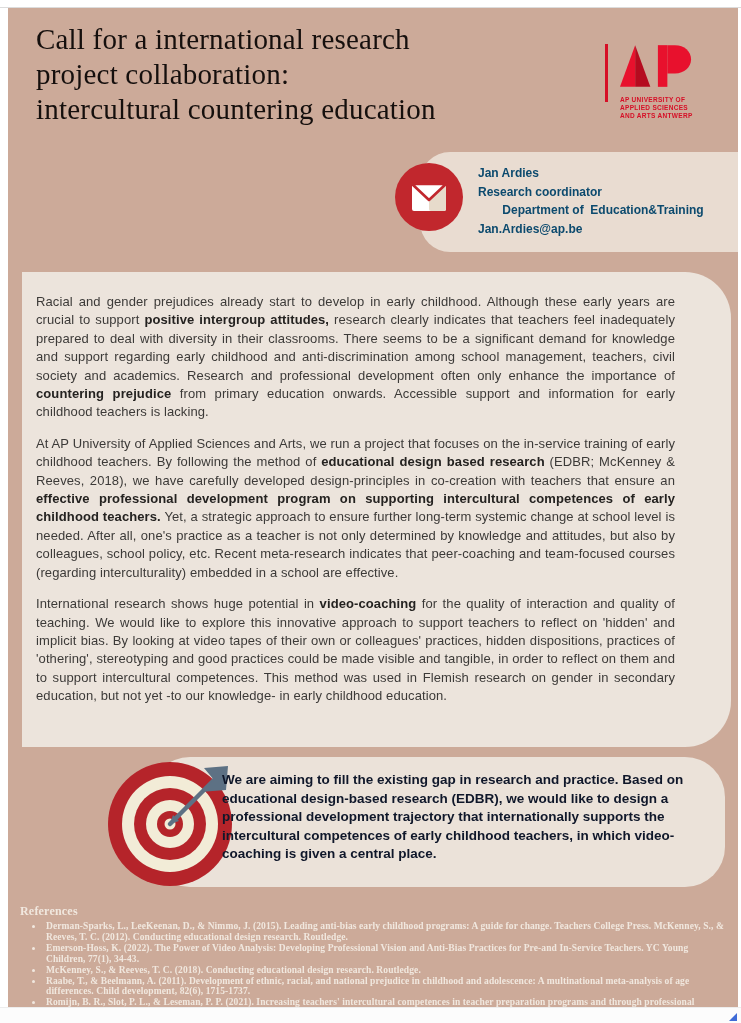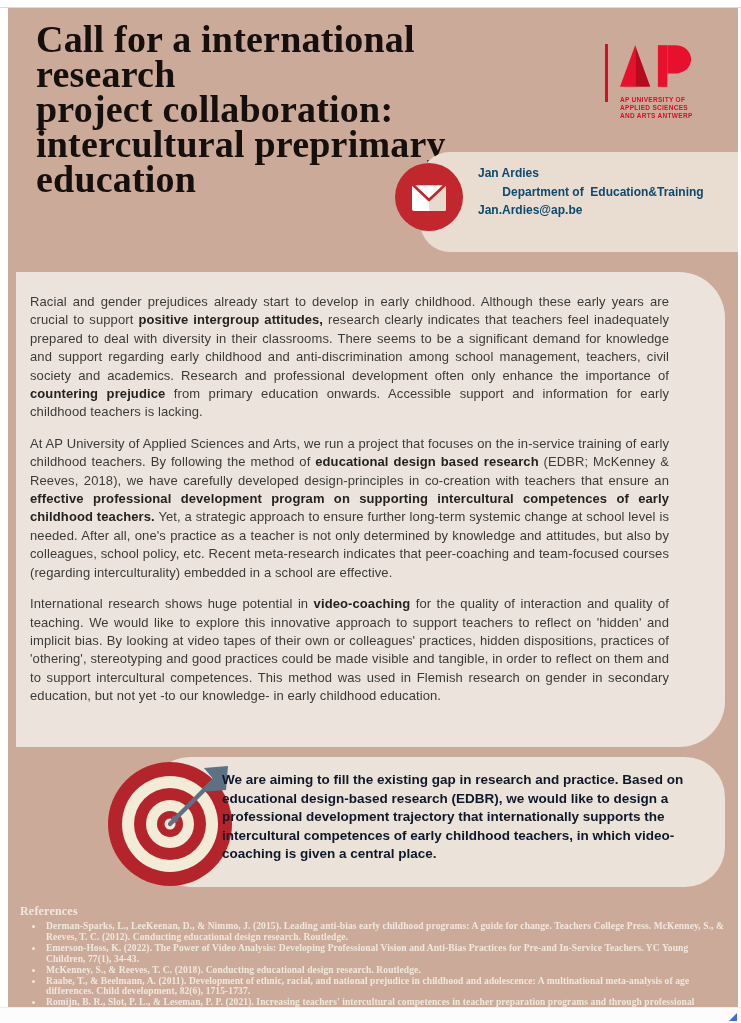--- a/index.html
+++ b/index.html
@@ -5,39 +5,39 @@
   html,body{margin:0;padding:0;background:#ffffff;}
   #page{position:relative;width:741px;height:1023px;background:#ffffff;overflow:hidden;
         font-family:"Liberation Sans",sans-serif;}
   #page::before{content:"";position:absolute;left:0;top:7px;width:100%;height:1px;background:#dcdcdc;}
 
   
   .canvas{position:absolute;left:8px;top:8px;width:730px;height:1000px;background:#ccaa99;overflow:hidden;}
 
   
   .title{position:absolute;left:28px;top:14px;width:520px;
-         font-family:"Liberation Serif",serif;font-weight:700;font-size:38px;line-height:35px;
+         font-family:"Liberation Serif",serif;font-weight:400;font-size:29px;line-height:35px;
          color:#150f0d;letter-spacing:.2px;}
   .logo{position:absolute;left:597px;top:34px;display:flex;align-items:flex-start;}
   .logo-bar{width:3px;height:58px;background:#d60f26;margin-right:12px;margin-top:2px;}
   .logo-right{display:flex;flex-direction:column;}
   .logo-letters svg{display:block;overflow:visible;}
   .logo-wordmark{margin-top:6px;font-size:6.5px;font-weight:700;line-height:8px;
                  color:#d60f26;letter-spacing:.3px;}
 
   
   .contact-card{position:absolute;left:412px;top:144px;width:318px;height:100px;
                 background:#e9dcd1;border-radius:30px 0 0 30px;}
   .mail-badge{position:absolute;left:387px;top:155px;width:68px;height:68px;}
   .contact-text{position:absolute;left:470px;top:156px;width:250px;
                 font-size:12px;font-weight:700;color:#0c4a6e;line-height:18.5px;}
   .contact-text .pre{white-space:pre-wrap;text-align:center;}
 
   
-  .content-panel{position:absolute;left:8px;top:264px;width:709px;height:475px;
+  .content-panel{position:absolute;left:14px;top:264px;width:709px;height:475px;
                  background:#ece4dc;border-radius:0 46px 46px 0;box-sizing:border-box;
                  padding:21px 56px 18px 14px;}
   .content-panel p{margin:0 0 13px 0;font-size:13px;line-height:18.4px;color:#3c3a38;
                    text-align:justify;letter-spacing:.1px;}
   .content-panel p b{color:#242220;}
 
   
   .aim-panel{position:absolute;left:142px;top:749px;width:575px;height:130px;
              background:#ebe2d9;border-radius:40px;}
   .target{position:absolute;left:98px;top:752px;width:128px;height:128px;}
@@ -60,21 +60,21 @@
 </style>
 </head>
 <body>
 
 <div id="page">
   <div class="canvas">
 
     <div class="title">
       <div>Call for a international research</div>
       <div>project collaboration:</div>
-      <div>intercultural preprimary education</div>
+      <div>intercultural countering education</div>
     </div>
 
     <div class="logo">
       <div class="logo-bar"></div>
       <div class="logo-right">
         <div class="logo-letters">
           <svg width="72" height="48" viewBox="0 0 76 48">
             <polygon points="0,46 16,2 16,46" fill="#e8112d"></polygon>
             <polygon points="16,2 32,46 16,46" fill="#b50b1f"></polygon>
             <path d="M40 2 h10 v44 h-10 z" fill="#e8112d"></path>
@@ -93,20 +93,21 @@
     <div class="mail-badge">
       <svg width="68" height="68" viewBox="0 0 68 68">
         <circle cx="34" cy="34" r="34" fill="#c1272d"></circle>
         <rect x="17" y="21" width="34" height="27" rx="2" fill="#ffffff"></rect>
         <rect x="34" y="21" width="17" height="27" rx="2" fill="#e7dbcb"></rect>
         <polygon points="17,21 34,37 51,21" fill="#ffffff" stroke="#c1272d" stroke-width="2.6" stroke-linejoin="round"></polygon>
       </svg>
     </div>
     <div class="contact-text">
       <div>Jan Ardies</div>
+      <div>Research coordinator</div>
       <div class="pre">Department of  Education&amp;Training</div>
       <div>Jan.Ardies@ap.be</div>
     </div>
 
     <div class="content-panel">
       <div>
           <p><span>Racial and gender prejudices already start to develop in early childhood. Although these early years are crucial to support </span><b>positive intergroup attitudes,</b><span> research clearly indicates that teachers feel inadequately prepared to deal with diversity in their classrooms. There seems to be a significant demand for knowledge and support regarding early childhood and anti-discrimination among school management, teachers, civil society and academics. Research and professional development often only enhance the importance of </span><b>countering prejudice</b><span> from primary education onwards. Accessible support and information for early childhood teachers is lacking.</span></p>
           <p><span>At AP University of Applied Sciences and Arts, we run a project that focuses on the in-service training of early childhood teachers. By following the method of </span><b>educational design based research</b><span> (EDBR; McKenney &amp; Reeves, 2018), we have carefully developed design-principles in co-creation with teachers that ensure an </span><b>effective professional development program on supporting intercultural competences of early childhood teachers.</b><span> Yet, a strategic approach to ensure further long-term systemic change at school level is needed. After all, one's practice as a teacher is not only determined by knowledge and attitudes, but also by colleagues, school policy, etc. Recent meta-research indicates that peer-coaching and team-focused courses (regarding interculturality) embedded in a school are effective.</span></p>
           <p><span>International research shows huge potential in </span><b>video-coaching</b><span> for the quality of interaction and quality of teaching. We would like to explore this innovative approach to support teachers to reflect on 'hidden' and implicit bias. By looking at video tapes of their own or colleagues' practices, hidden dispositions, practices of 'othering', stereotyping and good practices could be made visible and tangible, in order to reflect on them and to support intercultural competences. This method was used in Flemish research on gender in secondary education, but not yet -to our knowledge- in early childhood education.</span></p>
         </div>

